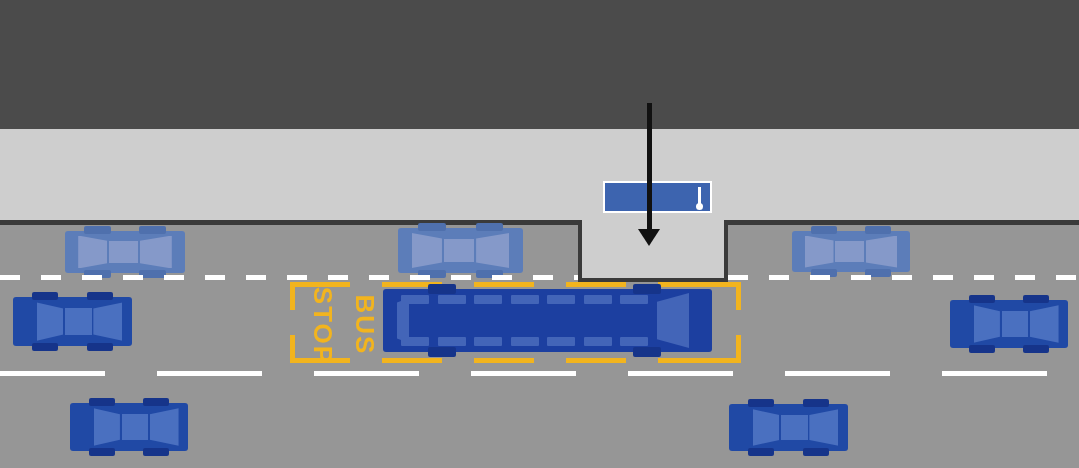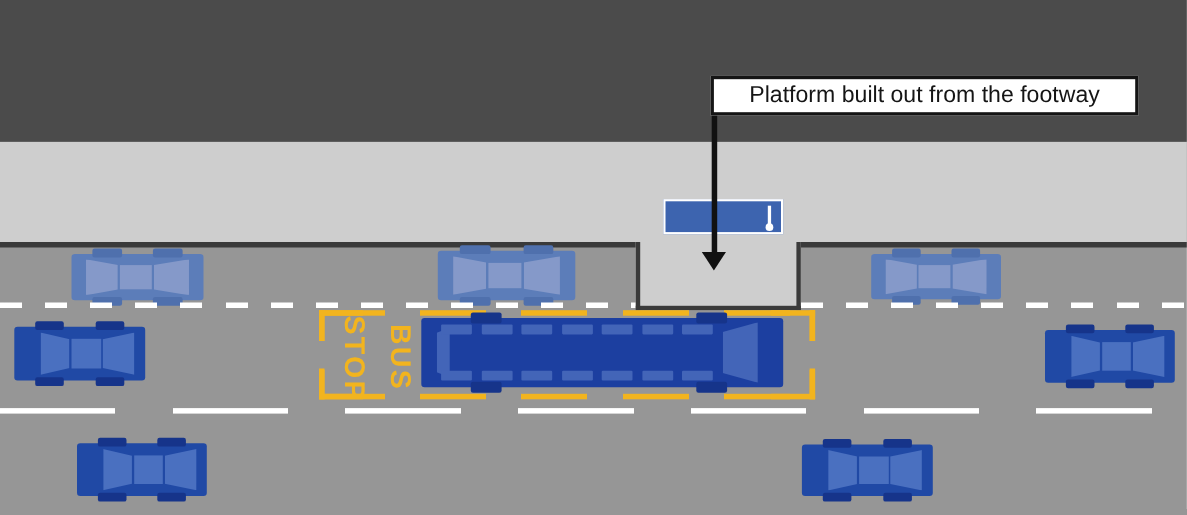--- a/index.html
+++ b/index.html
@@ -136,21 +136,20 @@
         <div class="win-dash" style="left: 237px; top: 6px;"></div>
         <div class="win-dash" style="left: 237px; top: 48px;"></div>
       </div>
   </div>
 
   <div class="shelter">
     <div class="pole-bar"></div>
     <div class="pole-dot"></div>
   </div>
 
-  <div class="callout">Platform built out from the footway</div>
   <div class="arrow-line"></div>
   <div class="arrow-head"></div>
 
   <div id="cars">
       <div class="car parked" style="left: 65px; top: 231px; width: 120px; height: 42px;">
         <div class="wheel" style="left: 16%; top: -5px;"></div>
         <div class="wheel" style="left: 62%; top: -5px;"></div>
         <div class="wheel" style="left: 16%; top: 39px;"></div>
         <div class="wheel" style="left: 62%; top: 39px;"></div>
         <div class="glass">

